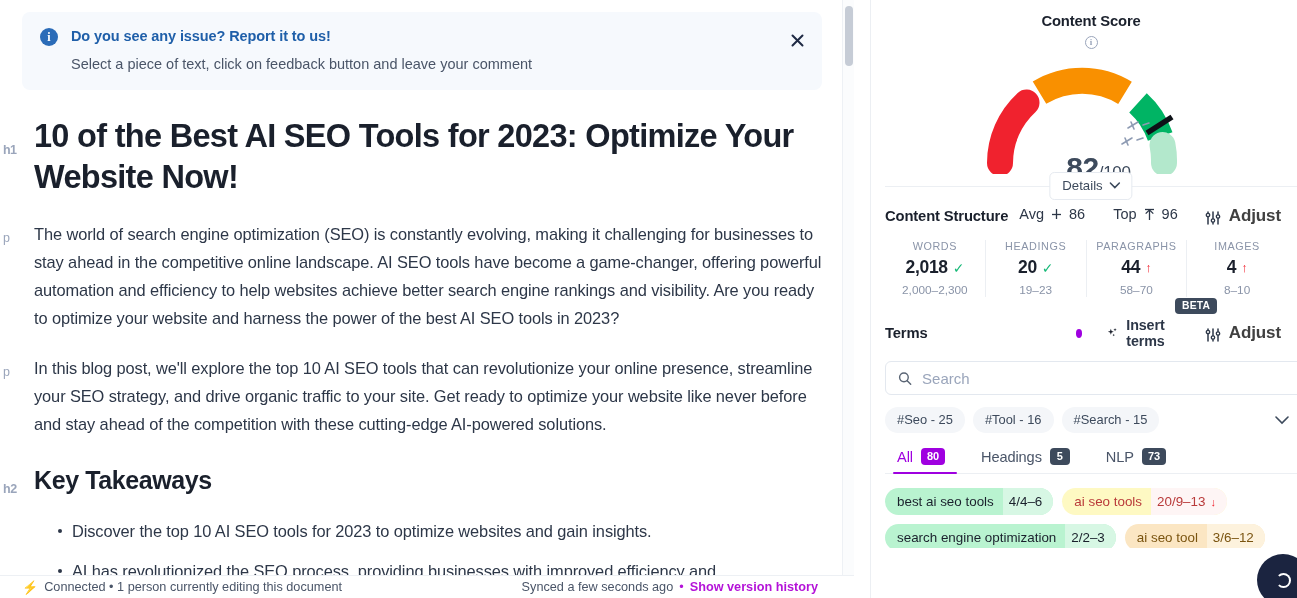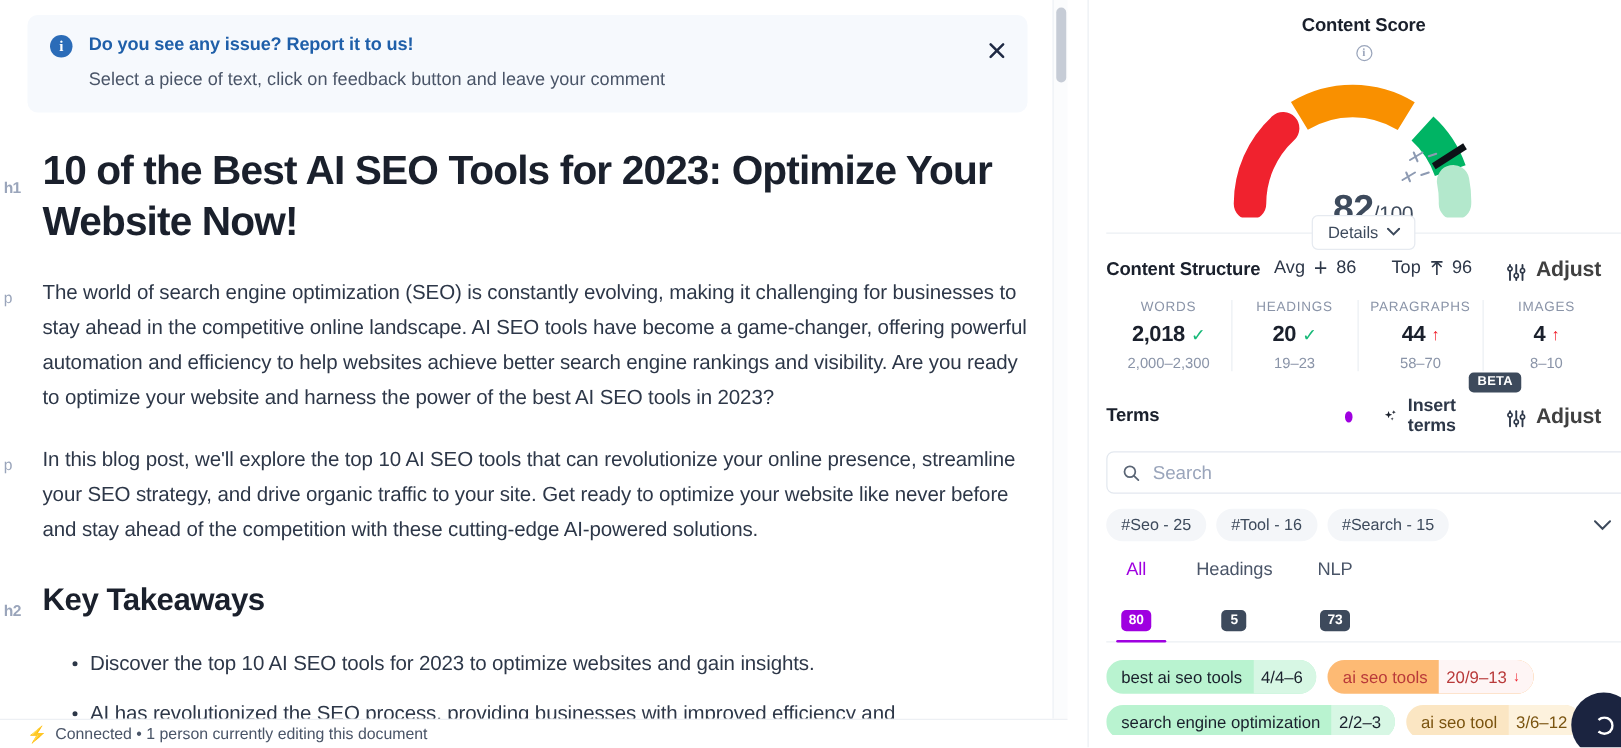--- a/index.html
+++ b/index.html
@@ -319,28 +319,27 @@
   }
   .chips-chevron { margin-left: auto; color: #3d4a5c; cursor: pointer; display:flex; }
 
   .tabs {
     display: flex; align-items: flex-end;
     margin-top: 15px;
     border-bottom: 1px solid #eceff3;
     padding-right: 8px;
   }
   .tab {
-    display: flex; align-items: center; gap: 24px;
+    display: flex; align-items: center; gap: 8px;
     padding: 0 18px 8px 18px;
     font-size: 14.6px;
     color: #4a5568;
     cursor: pointer;
     position: relative;
     letter-spacing: -0.1px;
-    flex-direction: column;
   }
   .tab:first-child { padding-left: 12px; }
   .tab.active { color: #9f00e0; }
   .tab.active:after {
     content: ""; position: absolute; left: 8px; right: 6px; bottom: -1px;
     height: 2.5px; background: #9f00e0; border-radius: 2px;
   }
   .tbadge {
     background: #3d4a5c; color: #fff;
     font-size: 11px; font-weight: bold;
@@ -366,21 +365,21 @@
     height: 27px;
   }
   .term .t-name { padding: 0 9px 0 12px; white-space: nowrap; }
   .term .t-count {
     padding: 0 11px 0 6px;
     display: flex; align-items: center; gap: 5px;
     white-space: nowrap; height: 100%;
   }
   .term.green { background: #b9f3d0; color: #1a202c; }
   .term.green .t-count { background: #d7f7e4; }
-  .term.red { background: #fdba74; color: #b93a3a; }
+  .term.red { background: #fef9c3; color: #b93a3a; }
   .term.red .t-count { background: #fef5f5; }
   .term.orange { background: #fbe6c3; color: #7a5410; }
   .term.orange .t-count { background: #fdf2dd; }
   .arrow-down { font-size: 11px; }
   .term.red .arrow-down { color: #f0222e; }
 
   .fab {
     position: absolute;
     right: -12px; bottom: -8px;
     width: 52px; height: 52px;
@@ -448,20 +447,25 @@
     </div>
 
     <div class="ed-scrollbar">
       <div class="ed-thumb"></div>
     </div>
 
     <div class="ed-footer">
       <div class="ed-footer-left">
         <span class="bolt">⚡</span>
         <span>Connected • 1 person currently editing this document</span>
+      </div>
+      <div class="ed-footer-right">
+        <span>Synced a few seconds ago</span>
+        <span class="dotsep">•</span>
+        <span class="vhistory">Show version history</span>
       </div>
     </div>
   </div>
 
   <div class="side">
     <div class="side-inner">
 
       <div class="sec-title cs-head">
         <span>Content Score</span>
         <span class="i-circle">i</span>

